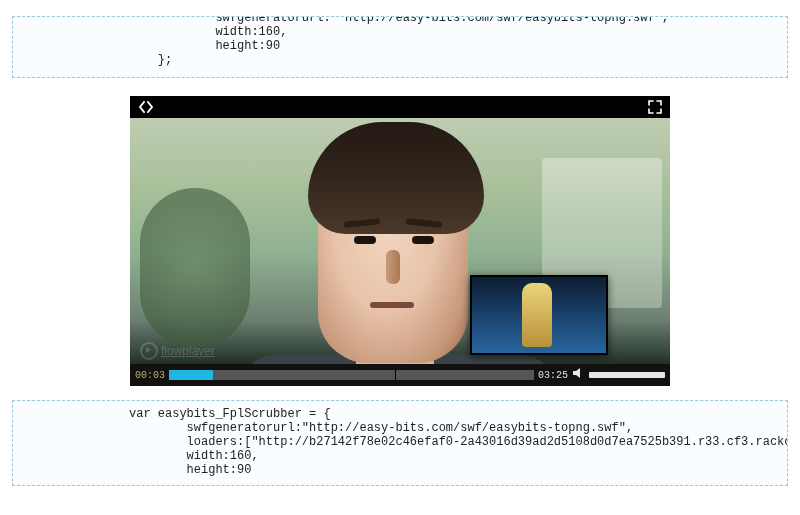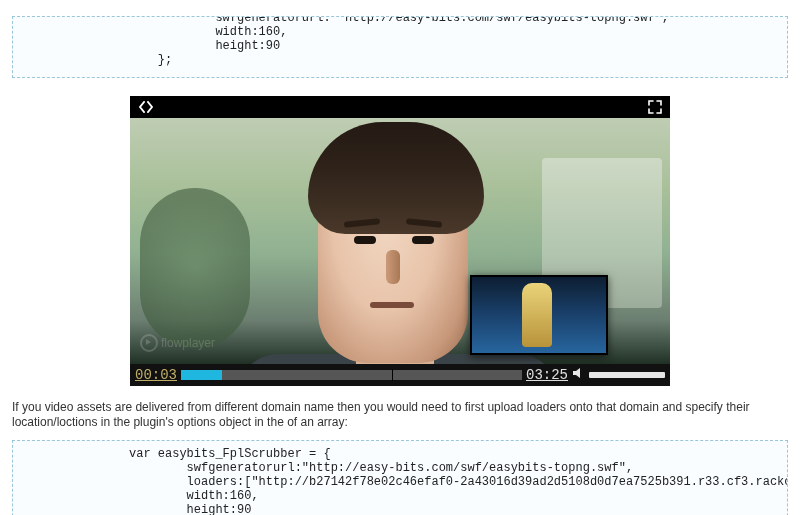--- a/index.html
+++ b/index.html
@@ -21,25 +21,25 @@
   .browL{left:214px;transform:rotate(-6deg);}
   .browR{left:276px;transform:rotate(6deg);}
   .nose{position:absolute;left:256px;top:132px;width:14px;height:34px;background:linear-gradient(90deg,#cb9a7a,#a97955);border-radius:6px;}
   .mouth{position:absolute;left:240px;top:184px;width:44px;height:6px;background:#7a4a3a;border-radius:4px;}
   .neck{position:absolute;left:226px;top:226px;width:78px;height:40px;background:#d9b296;}
   .shirt{position:absolute;left:108px;top:236px;width:320px;height:80px;background:#3a4347;border-radius:40px 40px 0 0;}
   .bg-build{position:absolute;right:8px;top:40px;width:120px;height:150px;background:linear-gradient(180deg,#e4e9e1,#bfcab8);border-radius:4px;opacity:.55;}
   .bg-tree{position:absolute;left:10px;top:70px;width:110px;height:160px;background:radial-gradient(circle,#5b7b56 0%,#3e5a3c 70%);border-radius:60px;opacity:.6;}
   .thumb{position:absolute;right:62px;top:157px;width:134px;height:76px;border:2px solid #000;background:linear-gradient(180deg,#0d1e32 0%,#1a416c 50%,#27659e 100%);box-shadow:0 2px 8px rgba(0,0,0,.6);overflow:hidden;}
   .statue{position:absolute;left:50px;top:6px;width:30px;height:64px;background:linear-gradient(180deg,#ead37a,#b8933a);border-radius:10px 10px 4px 4px;}
-  .fp{position:absolute;left:10px;bottom:12px;color:rgba(255,255,255,.18);font-size:12px;display:flex;align-items:center;gap:3px;}
+  .fp{position:absolute;left:10px;bottom:4px;color:rgba(255,255,255,.18);font-size:12px;display:flex;align-items:center;gap:3px;text-decoration:underline;}
   .fp-circ{width:14px;height:14px;border:2px solid rgba(255,255,255,.18);border-radius:50%;position:relative;}
   .fp-circ::after{content:"";position:absolute;left:4px;top:3px;border-left:5px solid rgba(255,255,255,.18);border-top:3px solid transparent;border-bottom:3px solid transparent;}
   .controls{height:22px;background:#111;display:flex;align-items:center;padding:0 5px;gap:4px;font-family:"Courier New",monospace;}
-  .tcode{color:#bfae66;font-size:14px;text-decoration:underline;}
+  .tcode{color:#bfae66;font-size:10px;}
   .tcode.right{color:#e0e0e0;}
   .track{flex:1;height:10px;background:#303030;position:relative;}
   .buffer{position:absolute;left:0;top:0;height:100%;background:#565656;}
   .played{position:absolute;left:0;top:0;height:100%;background:#1fb6e0;}
   .divider{position:absolute;top:-1px;width:1px;height:12px;background:#000;}
   .vol{display:flex;align-items:center;gap:3px;}
   .volbar{width:76px;height:6px;background:#e6e6e6;border-radius:1px;}
   .para{margin:4px 12px 10px 12px;font-size:12px;line-height:15px;color:#333;}
   .codebox.bottom{margin-bottom:0;padding-bottom:8px;}
   .codebox.bottom pre{padding-top:6px;}
@@ -108,21 +108,20 @@
             <svg width="14" height="12" viewBox="0 0 14 12">
                 <path d="M1 4h3l4-3v10L4 8H1z" fill="#e8e8e8"></path>
               </svg>
           </span>
           <div class="volbar"></div>
         </div>
       </div>
     </div>
   </div>
 
-  <p class="para">If you video assets are delivered from different domain name then you would need to first upload loaders onto that domain and specify their location/loctions in the plugin's options object in the of an array:</p>
 
   <div class="codebox bottom">
     <pre class="codeindent"><span>var easybits_FplScrubber = {</span>
 <span>        swfgeneratorurl:"http://easy-bits.com/swf/easybits-topng.swf",</span>
 <span>        loaders:["http://b27142f78e02c46efaf0-2a43016d39ad2d5108d0d7ea7525b391.r33.cf3.rackcdn.com/http</span>
 <span>        width:160,</span>
 <span>        height:90</span></pre>
   </div>
 
 </div>

